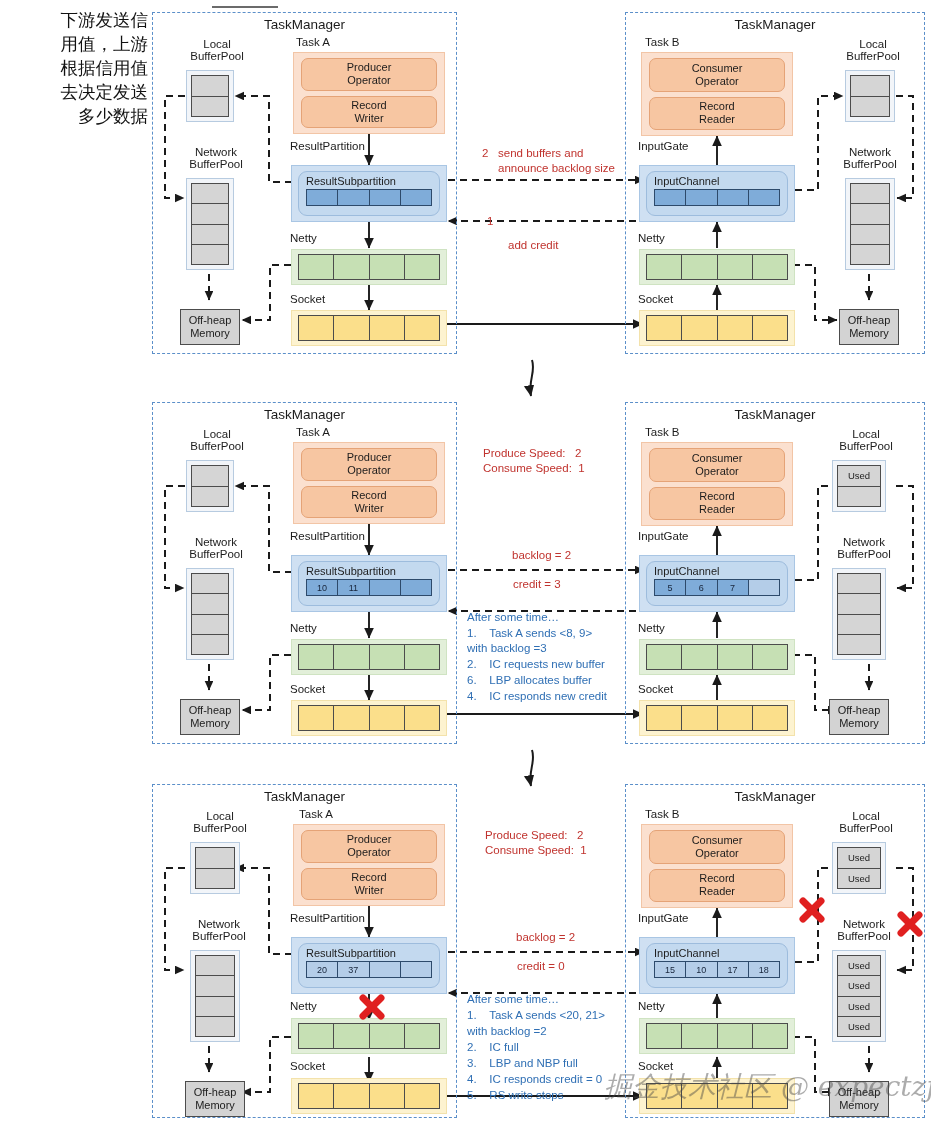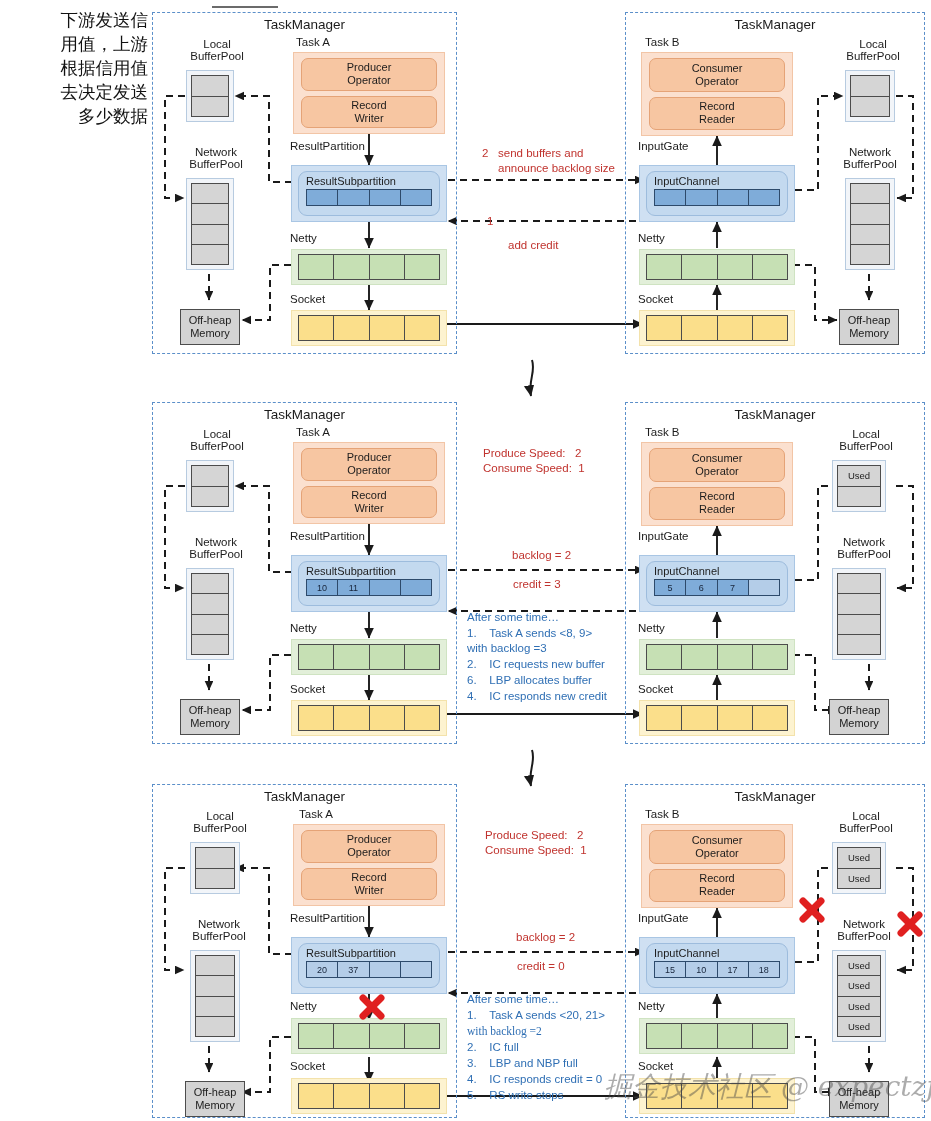--- a/index.html
+++ b/index.html
@@ -706,21 +706,21 @@
     </svg>
   </div>
 
   <div class="red-note" style="left:485px;top:828px;">Produce Speed:   2</div>
   <div class="red-note" style="left:485px;top:843px;">Consume Speed:  1</div>
   <div class="red-note" style="left:516px;top:930px;">backlog = 2</div>
   <div class="red-note" style="left:517px;top:959px;">credit = 0</div>
 
   <div class="blue-note" style="left:467px;top:992px;">After some time…</div>
   <div class="blue-note" style="left:467px;top:1008px;">1.    Task A sends &lt;20, 21&gt;</div>
-  <div class="blue-note" style="left:467px;top:1024px;font-family:Liberation Serif, serif;">with backlog =2</div>
+  <div class="blue-note" style="left:467px;top:1024px;">with backlog =2</div>
   <div class="blue-note" style="left:467px;top:1040px;">2.    IC full</div>
   <div class="blue-note" style="left:467px;top:1056px;">3.    LBP and NBP full</div>
   <div class="blue-note" style="left:467px;top:1072px;">4.    IC responds credit = 0</div>
   <div class="blue-note" style="left:467px;top:1088px;">5.    RS write stops</div>
 
   <div class="tm" style="left:625px;top:784px;width:300px;height:334px;">
     <div class="tm-title">TaskManager</div>
   </div>
 
   <div class="cap" style="left:645px;top:808px;">Task B</div>

